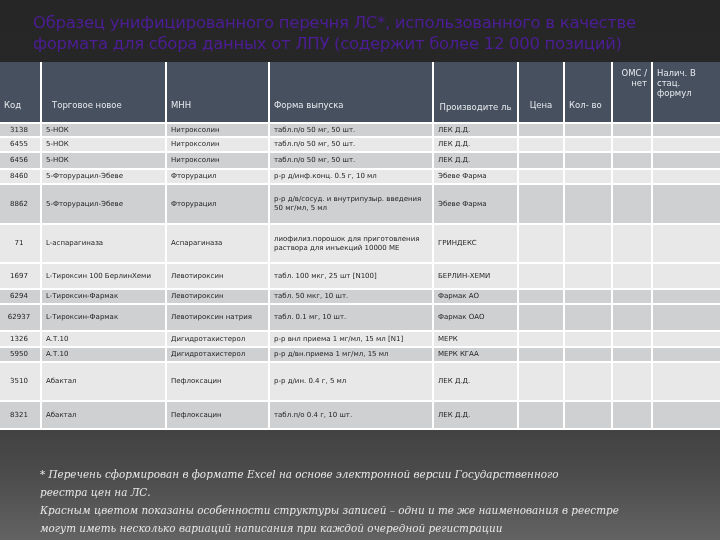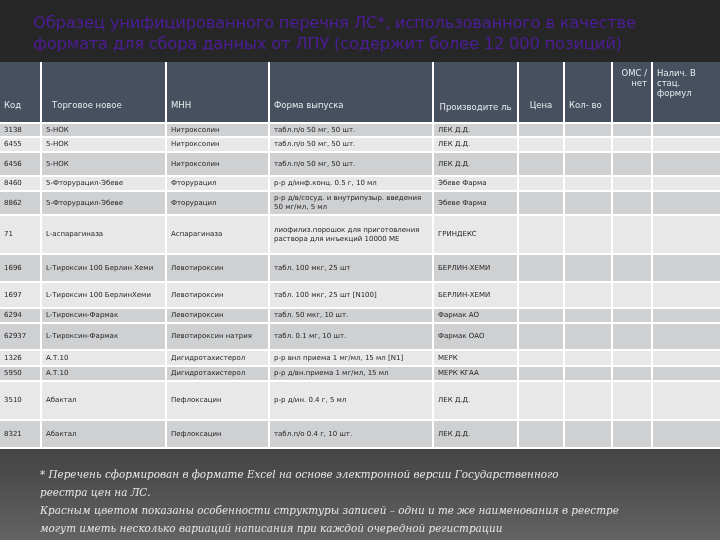--- a/index.html
+++ b/index.html
@@ -22,21 +22,21 @@
   th, td { border:2px solid #ffffff; padding:0 4px; overflow:hidden; }
   th {
     background:#47505e; color:#e6e9ee; font-weight:normal; font-size:8.5px;
     vertical-align:bottom; text-align:left; padding-bottom:12px; border-top:none; height:42px;
   }
   th.first { border-left:none; }
   th.last { border-right:none; }
   th.center { text-align:center; }
   th.right { text-align:right; }
   td { font-size:7px; color:#1e1e1e; line-height:9px; vertical-align:middle; }
-  td.num { text-align:left; padding-right:6px; }
+  td.num { text-align:center; padding-right:6px; }
   td.first { border-left:none; }
   td.last { border-right:none; }
   tr.dark td { background:#cfd0d2; }
   tr.light td { background:#e8e8e8; }
   .footnote {
     position:absolute; left:40px; top:465px; width:670px;
     color:#e8e8e8; font-family:"DejaVu Serif", serif; font-style:italic;
     font-size:10.4px; line-height:18px;
   }
   .footnote div { white-space:nowrap; }
@@ -90,21 +90,21 @@
     <td class="num first">6455</td>
     <td>5-НОК</td>
     <td>Нитроксолин</td>
     <td>табл.п/о 50 мг, 50 шт.</td>
     <td>ЛЕК Д.Д.</td>
     <td></td>
     <td></td>
     <td></td>
     <td class="last"></td>
   </tr>
-      <tr class="dark" style="height: 24px;">
+      <tr class="dark" style="height: 17px;">
     <td class="num first">6456</td>
     <td>5-НОК</td>
     <td>Нитроксолин</td>
     <td>табл.п/о 50 мг, 50 шт.</td>
     <td>ЛЕК Д.Д.</td>
     <td></td>
     <td></td>
     <td></td>
     <td class="last"></td>
   </tr>
@@ -112,21 +112,21 @@
     <td class="num first">8460</td>
     <td>5-Фторурацил-Эбеве</td>
     <td>Фторурацил</td>
     <td>р-р д/инф.конц. 0.5 г, 10 мл</td>
     <td>Эбеве Фарма</td>
     <td></td>
     <td></td>
     <td></td>
     <td class="last"></td>
   </tr>
-      <tr class="dark" style="height: 24px;">
+      <tr class="dark" style="height: 40px;">
     <td class="num first">8862</td>
     <td>5-Фторурацил-Эбеве</td>
     <td>Фторурацил</td>
     <td>р-р д/в/сосуд. и внутрипузыр. введения 50 мг/мл, 5 мл</td>
     <td>Эбеве Фарма</td>
     <td></td>
     <td></td>
     <td></td>
     <td class="last"></td>
   </tr>
@@ -134,31 +134,20 @@
     <td class="num first">71</td>
     <td>L-аспарагиназа</td>
     <td>Аспарагиназа</td>
     <td>лиофилиз.порошок для приготовления раствора для инъекций 10000 МЕ</td>
     <td>ГРИНДЕКС</td>
     <td></td>
     <td></td>
     <td></td>
     <td class="last"></td>
   </tr>
-      <tr class="dark" style="height: 28px;">
-    <td class="num first">1696</td>
-    <td>L-Тироксин 100 Берлин Хеми</td>
-    <td>Левотироксин</td>
-    <td>табл. 100 мкг, 25 шт</td>
-    <td>БЕРЛИН-ХЕМИ</td>
-    <td></td>
-    <td></td>
-    <td></td>
-    <td class="last"></td>
-  </tr>
       <tr class="light" style="height: 26px;">
     <td class="num first">1697</td>
     <td>L-Тироксин 100 БерлинХеми</td>
     <td>Левотироксин</td>
     <td>табл. 100 мкг, 25 шт [N100]</td>
     <td>БЕРЛИН-ХЕМИ</td>
     <td></td>
     <td></td>
     <td></td>
     <td class="last"></td>

